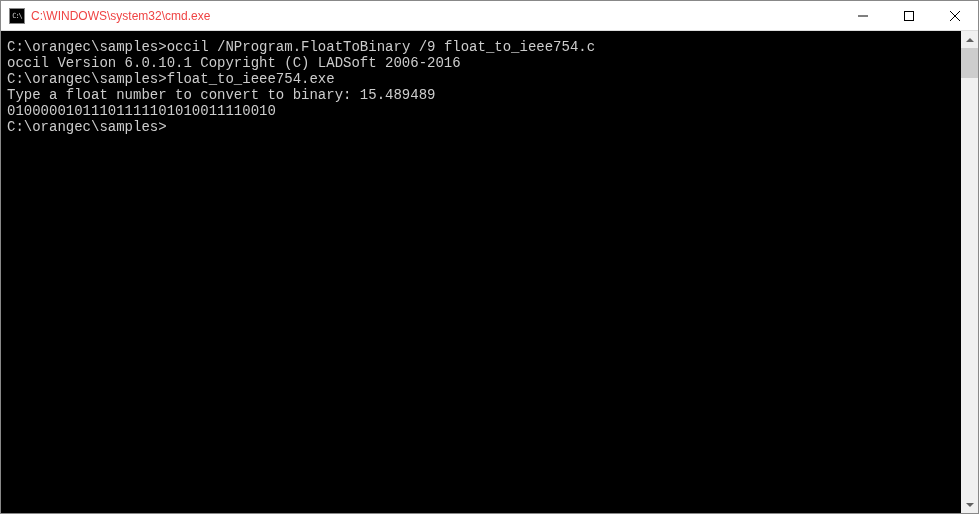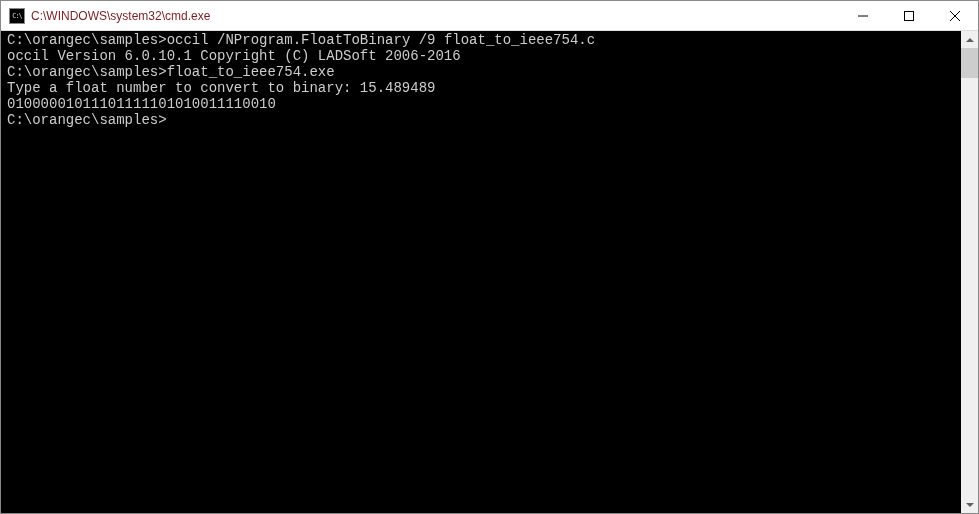--- a/index.html
+++ b/index.html
@@ -28,21 +28,21 @@
       align-items: center;
       justify-content: center;
       font-size: 7px;
       color: #ccc;
       font-family: monospace;
       letter-spacing: -1px;
     }
     .titlebar-title {
       flex: 1;
       font-size: 12px;
-      color: #7f1d1d;
+      color: #ef4444;
     }
     .titlebar-buttons {
       display: flex;
       height: 100%;
     }
     .titlebar-btn {
       width: 46px;
       height: 100%;
       display: flex;
       align-items: center;
@@ -56,21 +56,21 @@
       display: flex;
       height: calc(100% - 30px);
     }
     .console {
       flex: 1;
       background: #000;
       color: #ccc;
       font-family: Consolas, 'Courier New', monospace;
       font-size: 14px;
       line-height: 1.15;
-      padding: 1px 6px;
+      padding: 8px 6px;
       white-space: pre;
       overflow: hidden;
     }
     .scrollbar {
       width: 17px;
       background: #f0f0f0;
       display: flex;
       flex-direction: column;
     }
     .scrollbar-arrow {

